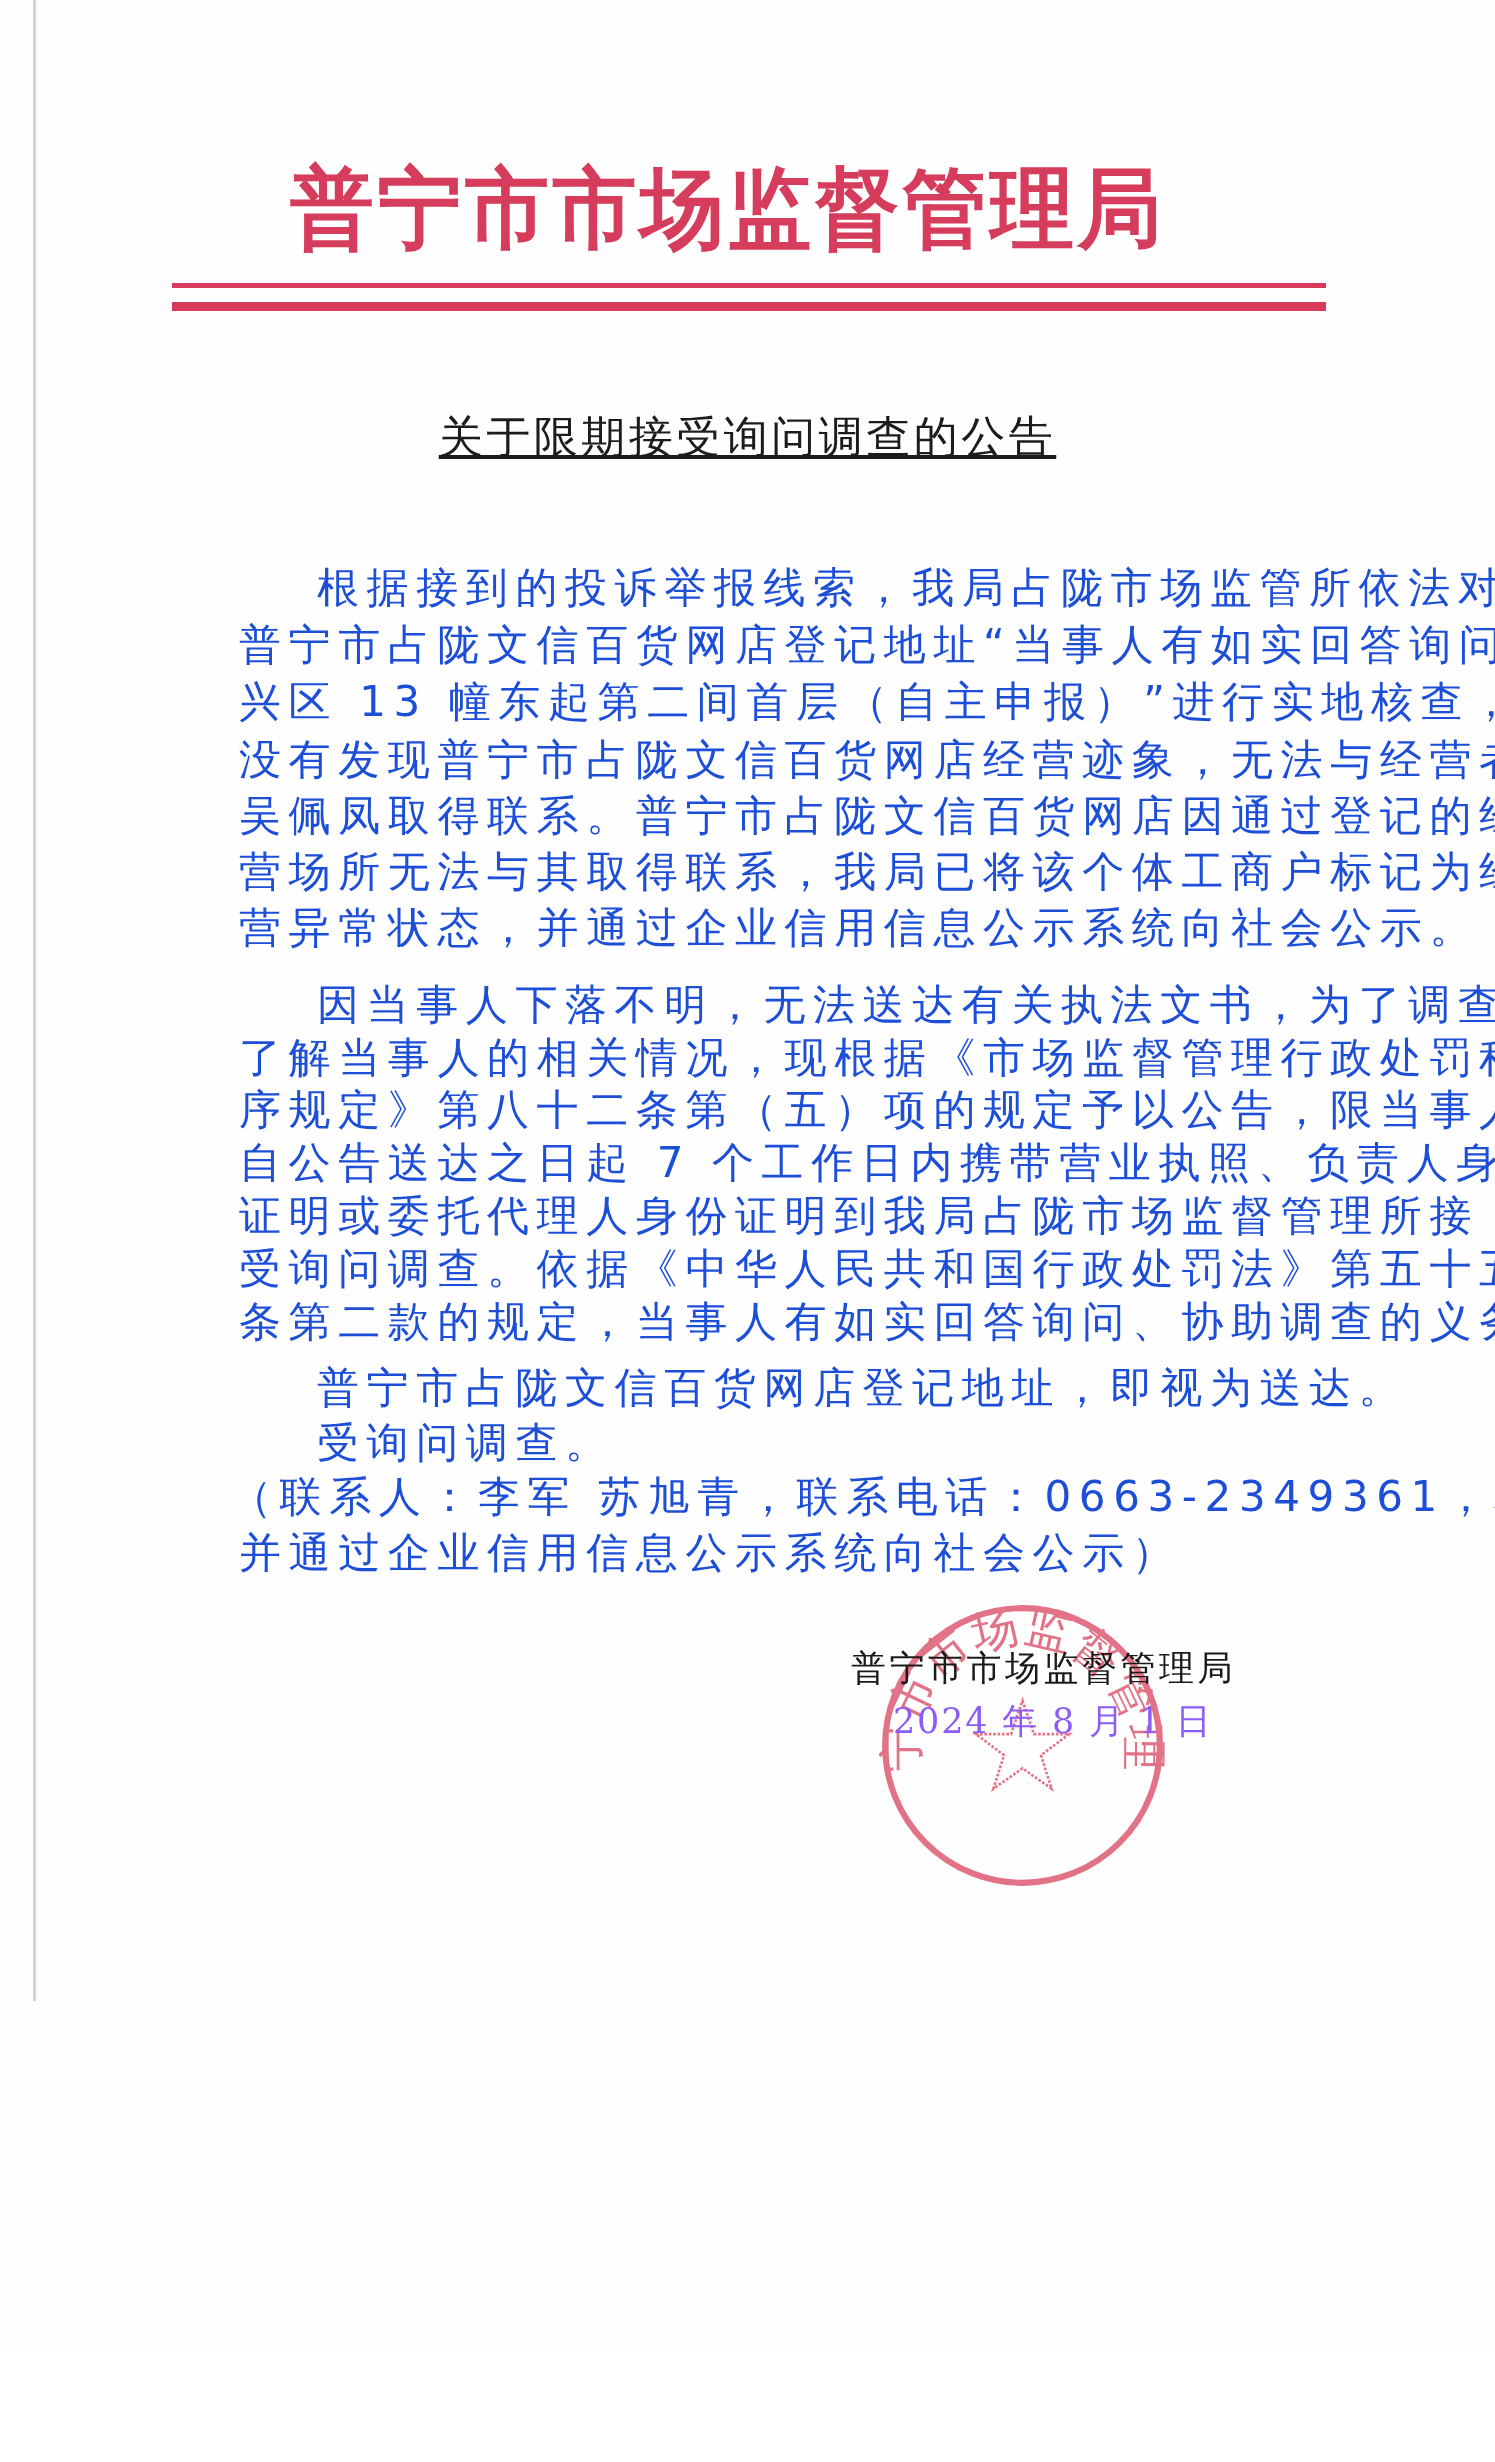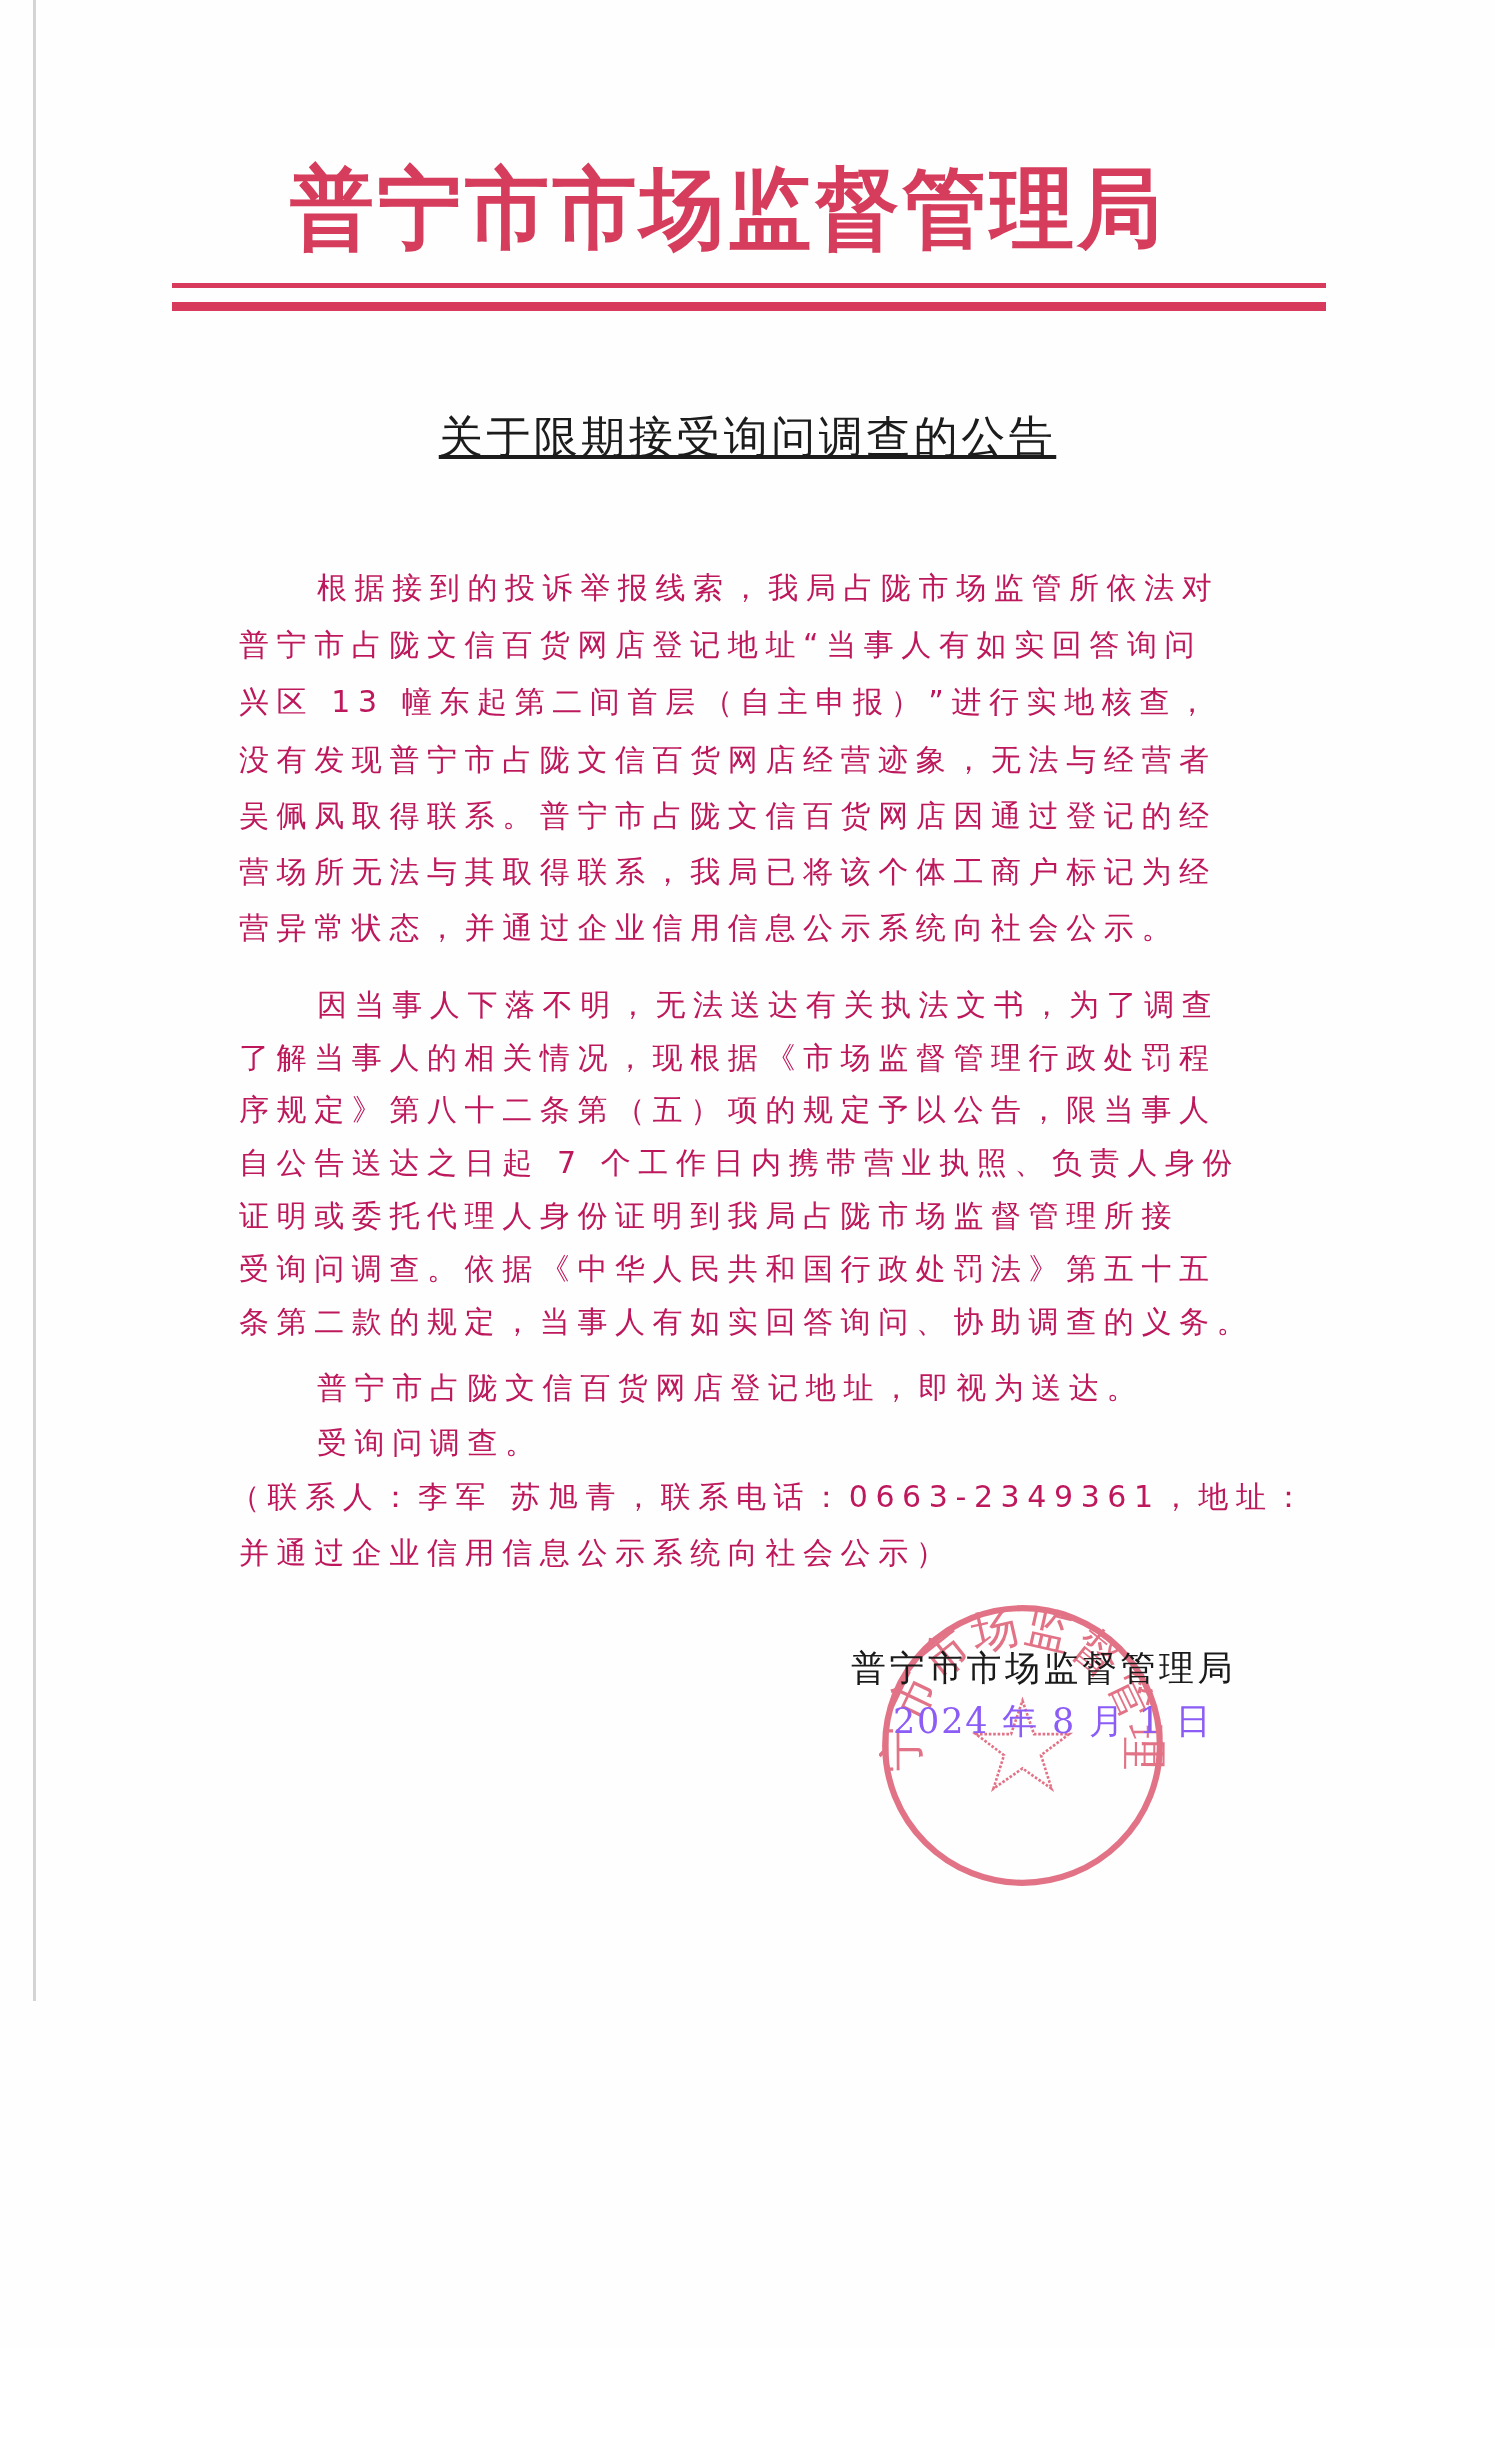--- a/index.html
+++ b/index.html
@@ -9,22 +9,22 @@
   .scan-edge { position: absolute; left: 33px; top: 0; width: 2.6px; height: 2001px; background: #d4d4d4; }
   .letterhead { position: absolute; left: 290px; top: 157px; width: 932px; height: 97px;
                 font-family: "DejaVu Serif", "Liberation Serif", serif; font-weight: bold;
                 font-size: 84px; line-height: 97px; color: #d63c5c; letter-spacing: 3.5px;
                 white-space: nowrap; transform: scaleY(1.05); transform-origin: left top; }
   .rule { position: absolute; left: 172px; width: 1154px; background: #d83a5c; }
   .rule.thin { top: 283px; height: 5.3px; }
   .rule.thick { top: 302px; height: 8.8px; }
   .doc-title { position: absolute; left: 0; width: 1495px; top: 406px; text-align: center;
                font-size: 44px; line-height: 62px; color: #1c1c1c; letter-spacing: 3.5px; white-space: nowrap; text-decoration: underline; }
-  .line { position: absolute; left: 239px; width: 1011px; font-size: 30px; line-height: 53px;
-          letter-spacing: 7.6px; white-space: nowrap; color: #be185d; }
+  .line { position: absolute; left: 239px; width: 1011px; font-size: 42px; line-height: 53px;
+          letter-spacing: 7.6px; white-space: nowrap; color: #1d4ed8; }
   .line.indent { left: 317px; }
   .sig { position: absolute; left: 851px; top: 1646px; font-family: "DejaVu Serif", "Liberation Serif", serif;
          font-size: 35px; line-height: 44px; letter-spacing: 3.5px; white-space: nowrap; color: #1a1a1a; z-index: 2; }
   .date { position: absolute; left: 893px; top: 1699px; font-family: "DejaVu Serif", "Liberation Serif", serif;
           font-size: 35px; line-height: 44px; letter-spacing: 1.8px; white-space: nowrap; color: #8b5cf6; z-index: 2; }
   .stamp { position: absolute; left: 879px; top: 1602px; width: 287px; height: 287px; z-index: 1; opacity: 0.75; }
 </style>
 </head>
 <body>
 

